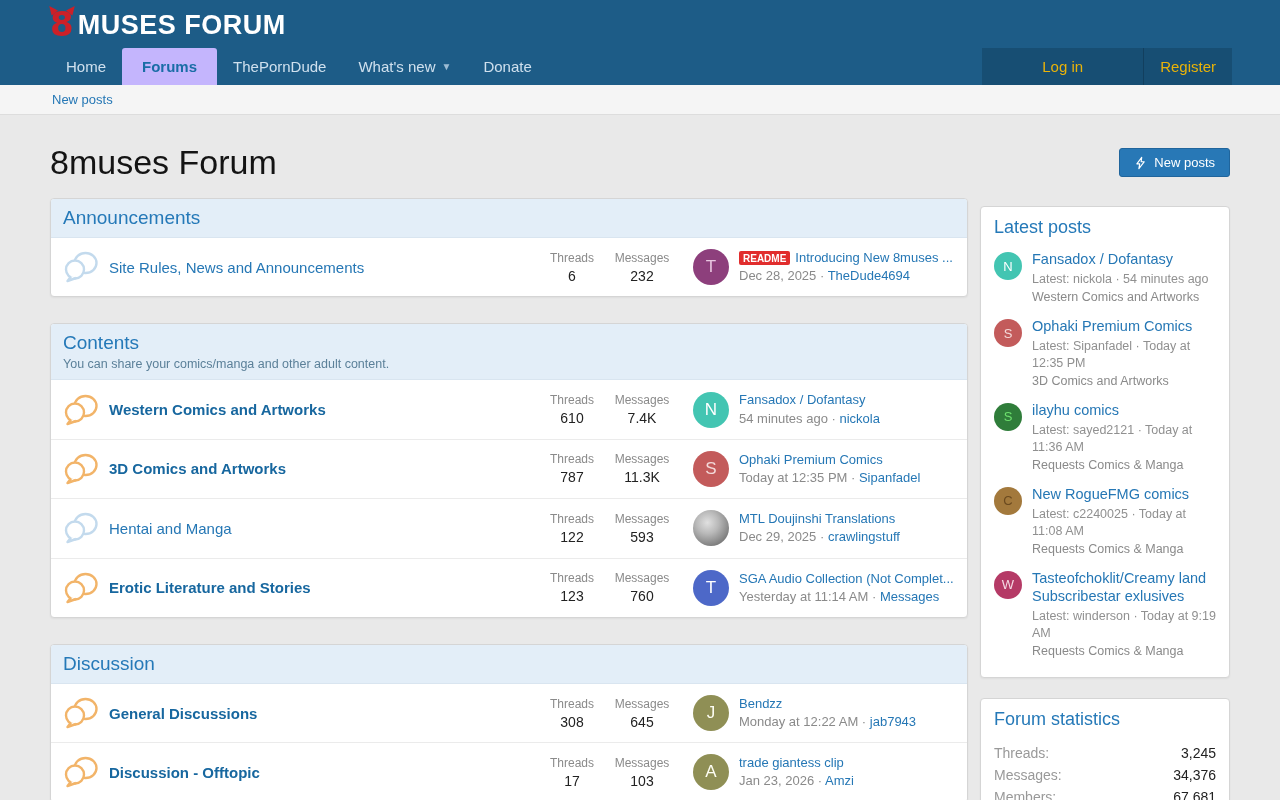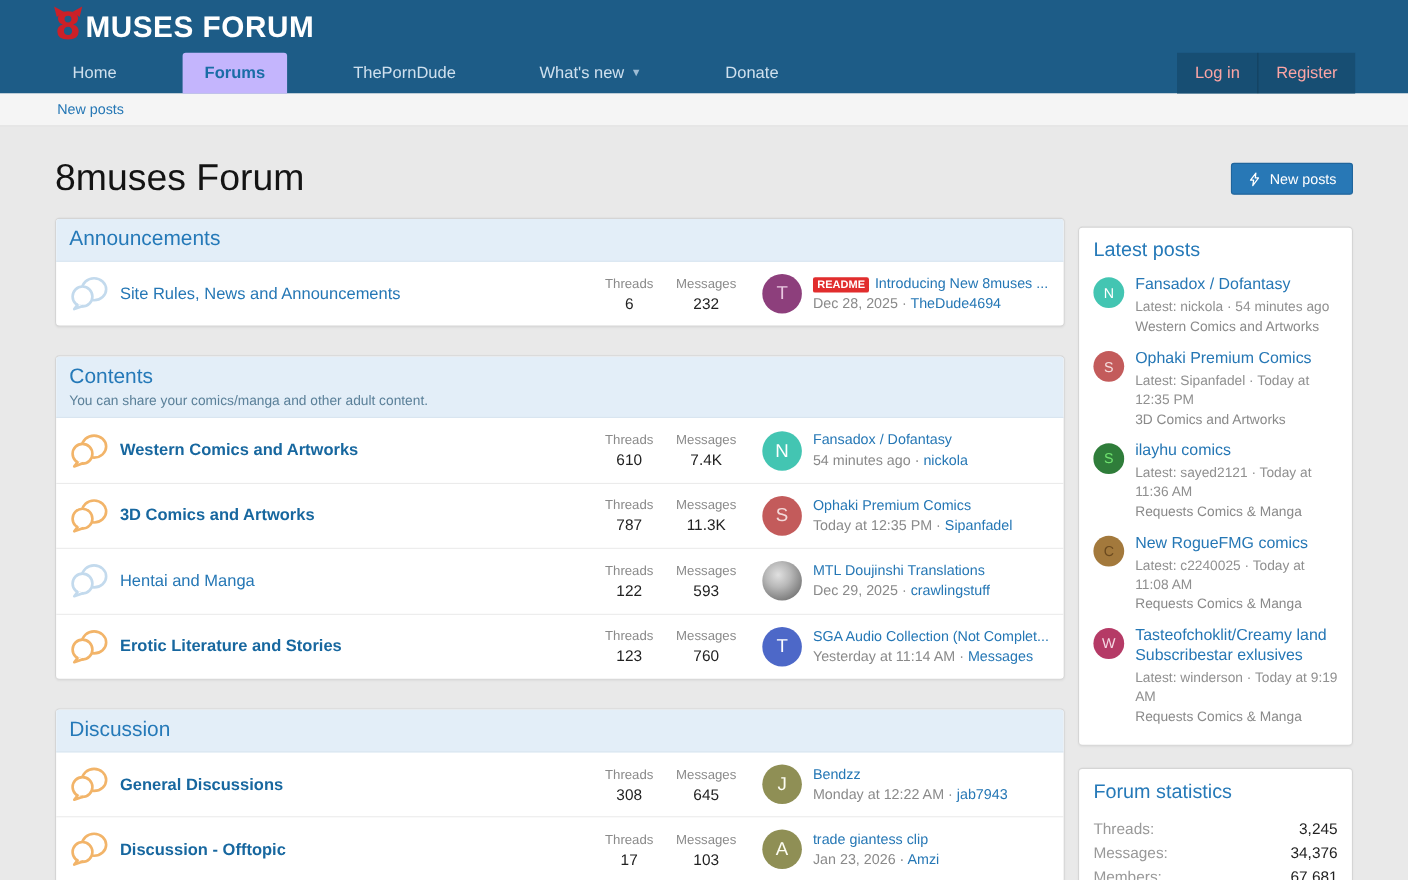--- a/index.html
+++ b/index.html
@@ -11,27 +11,27 @@
   .hdr { background:#1d5c87; }
   .hdr-top { height:48px; display:flex; align-items:center; padding-left:50px; }
   .logo { display:flex; align-items:flex-end; gap:4px; cursor:pointer; }
   .logo-eight { position:relative; color:#cc2028; font-size:34px; font-weight:bold; line-height:0.9; font-family:"DejaVu Sans", sans-serif; }
   .logo-eight::before, .logo-eight::after { content:""; position:absolute; top:-4px; width:0; height:0;
     border-bottom:9px solid #cc2028; border-left:4px solid transparent; border-right:4px solid transparent; }
   .logo-eight::before { left:-2px; transform:rotate(-38deg); }
   .logo-eight::after { right:-2px; transform:rotate(38deg); }
   .logo-text { color:#fff; font-size:27px; font-weight:bold; letter-spacing:0.5px; line-height:1; }
 
-  .nav-row { height:37px; display:flex; align-items:stretch; padding-left:50px;gap:44px; }
+  .nav-row { height:37px; display:flex; align-items:stretch; padding-left:50px; }
   .nav-item { display:flex; align-items:center; padding:0 16px; color:#cfe0ee; font-size:15px; cursor:pointer; }
   .nav-item.active { background:#c4b5fd; color:#1a6da6; font-weight:bold; border-radius:3px 3px 0 0; padding:0 20px; }
   .nav-caret { font-size:10px; color:#9dbcd4; margin-left:6px; }
   .nav-spacer { flex:1; }
   .auth { display:flex; background:#174e73; margin-right:48px; }
-  .auth-item { display:flex; align-items:center; padding:0 16px; color:#fca5a5; font-size:15px; cursor:pointer; }
+  .auth-item { display:flex; align-items:center; padding:0 16px; color:#eab308; font-size:15px; cursor:pointer;margin-left:44px; }
   .auth-item + .auth-item { border-left:1px solid rgba(0,0,0,0.18); }
 
   .subnav { height:30px; background:#f5f5f5; border-bottom:1px solid #ddd; display:flex; align-items:center; padding-left:52px; }
   .subnav a { color:#2577b5; font-size:13px; }
 
   
   .wrap { width:1180px; margin:0 auto 0 50px; }
   .title-row { display:flex; justify-content:space-between; align-items:center; margin:28px 0 16px; }
   .page-title { font-size:34px; font-weight:500; color:#141414; }
   .btn-newposts { display:inline-flex; align-items:center; gap:7px; background:#2878b6; color:#fff;

